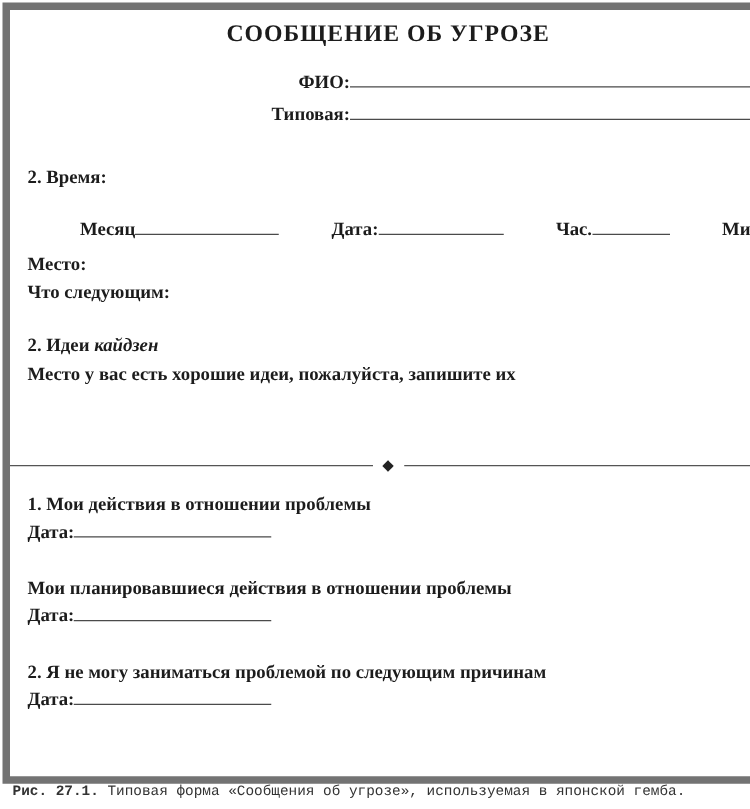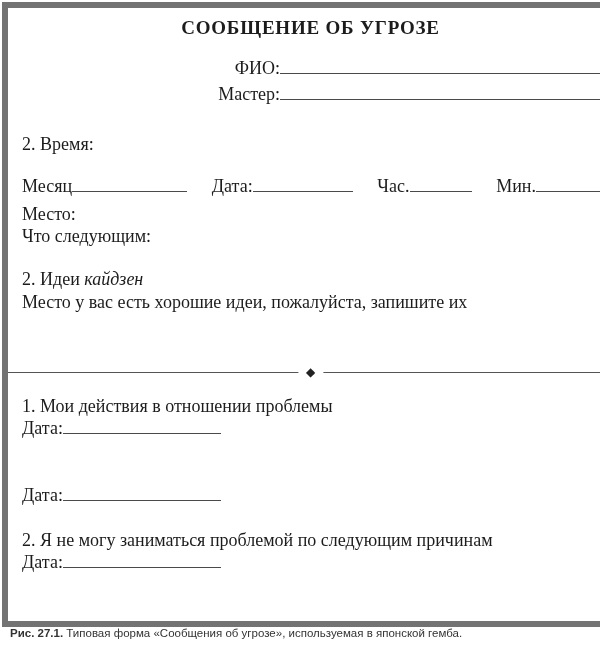--- a/index.html
+++ b/index.html
@@ -8,58 +8,58 @@
     font-family:"Liberation Serif","DejaVu Serif",serif; color:#1c1c1c; overflow:hidden;
   }
   .form-box {
     position:absolute; left:2px; top:2px; width:593px; height:613px;
     border:6px solid #737373; background:#fff;padding-left:12px;
   }
   .form-title {
     position:absolute; top:9px; left:0; right:0; text-align:center;
     font-weight:bold; font-size:19px; letter-spacing:0.8px;
   }
-  .row { position:absolute; font-size:18px; }
+  .row { position:absolute; font-size:15px;font-weight:bold; }
   .hdr-row { left:0; right:13px; display:flex; align-items:baseline; }
   .hdr-label { width:272px; text-align:right; flex:0 0 auto; }
   .fill { flex:1 1 auto; border-bottom:1px solid #4a4a4a; }
   .u { display:inline-block; border-bottom:1px solid #4a4a4a; }
   .w115 { width:115px; } .w100 { width:100px; } .w62 { width:62px; }
   .w64 { width:64px; } .w158 { width:158px; }
   .fields-row { left:14px; right:13px; display:flex; justify-content:space-between; align-items:baseline; }
-  .pair { flex:0 0 auto; white-space:nowrap; }
+  .pair { flex:0 0 auto; white-space:nowrap;margin-left:42px; }
   .text-line { left:14px; white-space:nowrap; }
   .em { font-style:italic; }
   .divider { position:absolute; left:0; right:0; top:364px; border-top:1px solid #555; }
   .diamond {
     position:absolute; left:50%; top:364px; transform:translate(-50%,-52%);
     background:#fff; padding:0 8px; font-size:12px; line-height:1; color:#222;
   }
   .caption {
     position:absolute; left:10px; top:627px;
-    font-family:Liberation Sans, sans-serif;
+    font-family:Liberation Mono, monospace;
     font-size:11.5px; color:#333;
   }
   .cap-bold { font-weight:bold; }
 </style>
 </head>
 <body>
 
 <div class="page">
   <div class="form-box">
 
     <div class="form-title">СООБЩЕНИЕ ОБ УГРОЗЕ</div>
 
     <div class="row hdr-row" style="top:50px">
       <span class="hdr-label">ФИО:</span>
       <span class="fill"></span>
     </div>
 
     <div class="row hdr-row" style="top:76px">
-      <span class="hdr-label">Мастер:</span>
+      <span class="hdr-label">Типовая:</span>
       <span class="fill"></span>
     </div>
 
     <div class="row text-line" style="top:126px">2. Время:</div>
 
     <div class="row fields-row" style="top:168px">
       <span class="pair"><span>Месяц</span><span class="u w115"></span></span>
       <span class="pair"><span>Дата:</span><span class="u w100"></span></span>
       <span class="pair"><span>Час.</span><span class="u w62"></span></span>
       <span class="pair"><span>Мин.</span><span class="u w64"></span></span>
@@ -70,20 +70,21 @@
 
     <div class="row text-line" style="top:261px"><span>2. Идеи </span><span class="em">кайдзен</span></div>
     <div class="row text-line" style="top:284px">Место у вас есть хорошие идеи, пожалуйста, запишите их</div>
 
     <div class="divider"></div>
     <div class="diamond">◆</div>
 
     <div class="row text-line" style="top:388px">1. Мои действия в отношении проблемы</div>
     <div class="row text-line" style="top:410px"><span>Дата:</span><span class="u w158"></span></div>
 
+    <div class="row text-line" style="top:455px">Мои планировавшиеся действия в отношении проблемы</div>
     <div class="row text-line" style="top:477px"><span>Дата:</span><span class="u w158"></span></div>
 
     <div class="row text-line" style="top:522px">2. Я не могу заниматься проблемой по следующим причинам</div>
     <div class="row text-line" style="top:544px"><span>Дата:</span><span class="u w158"></span></div>
 
   </div>
 
   <div class="caption">
     <span class="cap-bold">Рис. 27.1.</span> <span>Типовая форма «Сообщения об угрозе», используемая в японской гемба.</span>
   </div>

